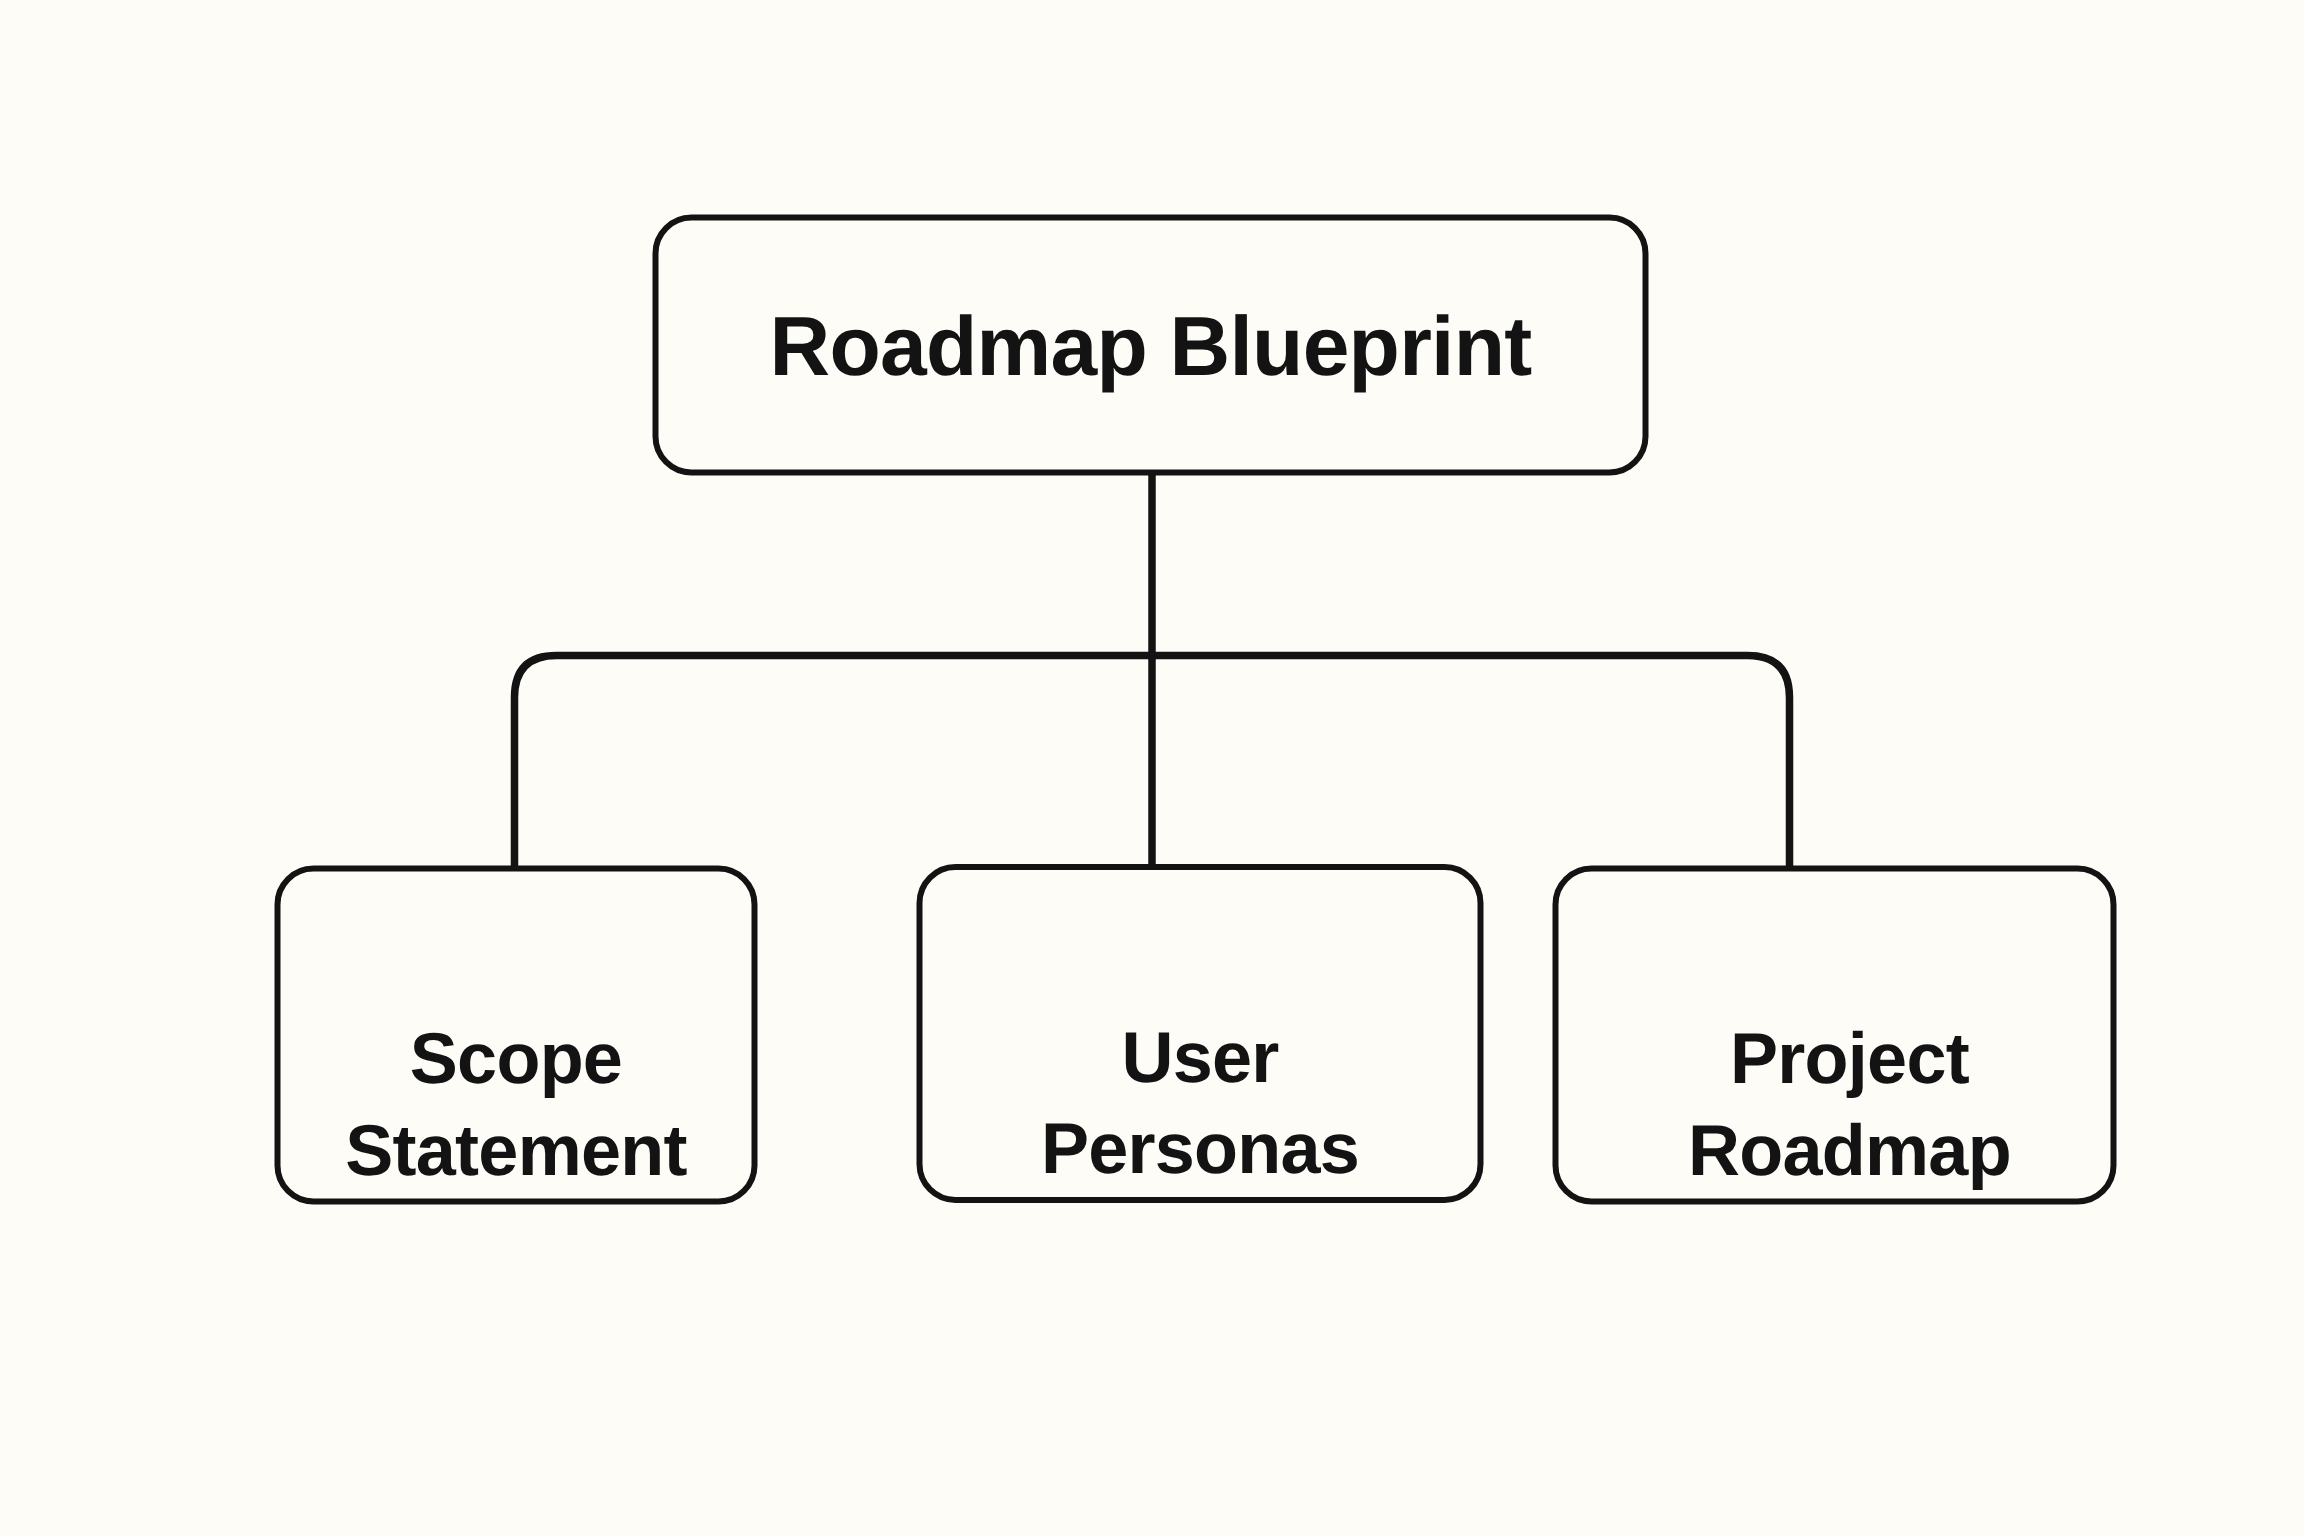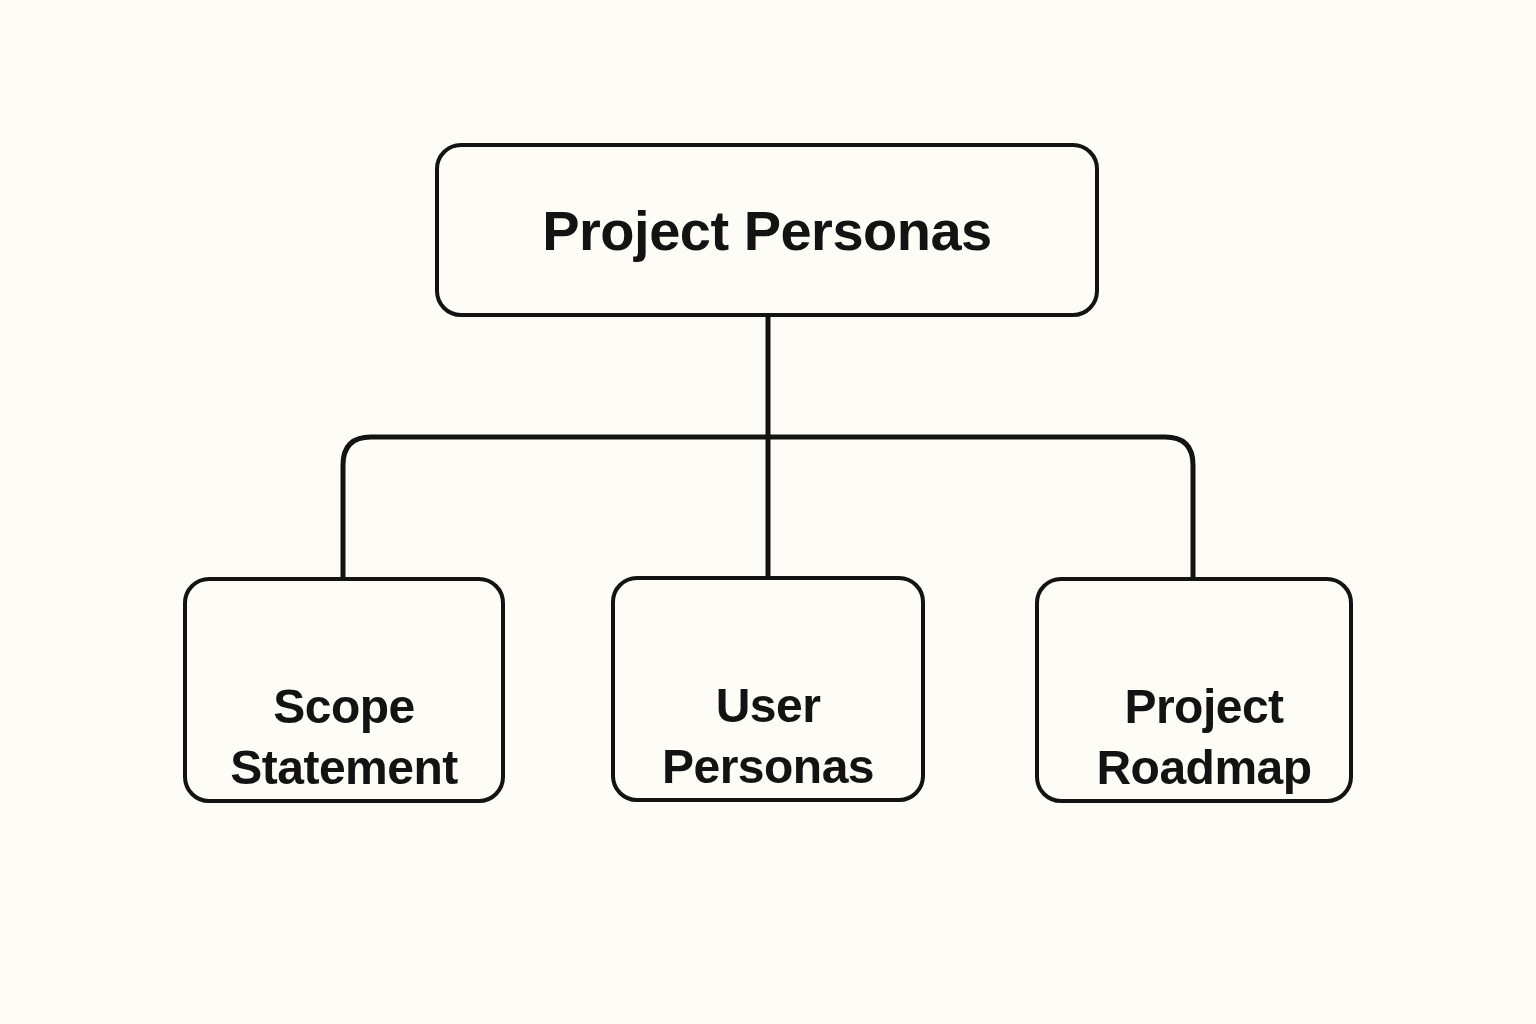--- a/index.html
+++ b/index.html
@@ -50,41 +50,41 @@
   .node-child {
     top: 577px;
     width: 322px;
     height: 226px;
     font-size: 48px;
     line-height: 1.27;
     padding: 0 24px;
     align-items: flex-end;
   }
   .node-child-1 { left: 183px; }
-  .node-child-2 { left: 611px; top: 576px; width: 314px; }
-  .node-child-3 { left: 1035px; width: 318px; padding-left: 44px; }
+  .node-child-2 { left: 611px; top: 576px; width: 378px; }
+  .node-child-3 { left: 1035px; width: 376px; padding-left: 44px; }
   .node-label {
     display: block;
     width: 100%;
   }
 </style>
 </head>
 <body>
 
 <div class="canvas">
 
   <svg class="connectors" viewBox="0 0 1536 1024" xmlns="http://www.w3.org/2000/svg" aria-hidden="true">
 
     <path d="M 768 315 L 768 580" fill="none" stroke="#131313" stroke-width="5"></path>
 
     <path d="M 343 580 L 343 465 Q 343 437 371 437 L 1165 437 Q 1193 437 1193 465 L 1193 580" fill="none" stroke="#131313" stroke-width="5"></path>
   </svg>
 
   <div class="node node-root">
-    <span class="node-label">Project Personas</span>
+    <span class="node-label">Roadmap Blueprint</span>
   </div>
 
   <div class="node node-child node-child-1">
     <span class="node-label">Scope Statement</span>
   </div>
 
   <div class="node node-child node-child-2">
     <span class="node-label">User Personas</span>
   </div>
 

